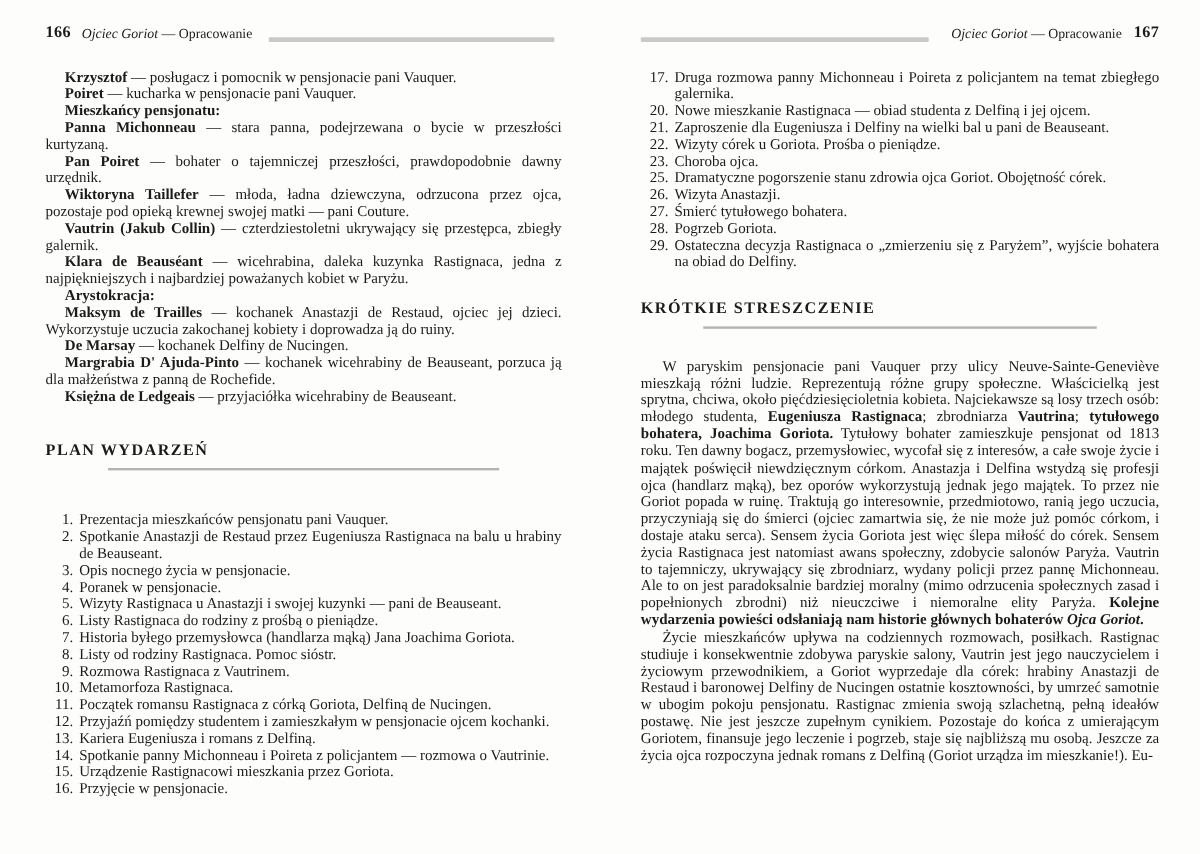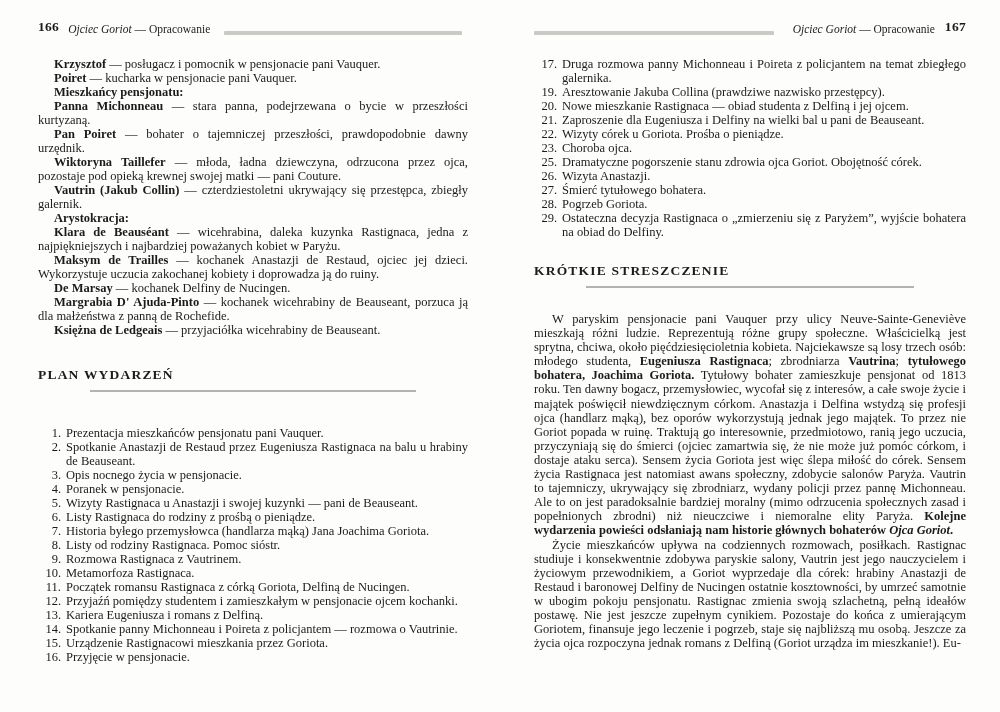--- a/index.html
+++ b/index.html
@@ -74,23 +74,23 @@
         <p class="char"><b>Mieszkańcy pensjonatu:</b> <span></span></p>
 
         <p class="char"><b>Panna Michonneau</b> <span>— stara panna, podejrzewana o bycie w przeszłości kurtyzaną.</span></p>
 
         <p class="char"><b>Pan Poiret</b> <span>— bohater o tajemniczej przeszłości, prawdopodobnie dawny urzędnik.</span></p>
 
         <p class="char"><b>Wiktoryna Taillefer</b> <span>— młoda, ładna dziewczyna, odrzucona przez ojca, pozostaje pod opieką krewnej swojej matki — pani Couture.</span></p>
 
         <p class="char"><b>Vautrin (Jakub Collin)</b> <span>— czterdziestoletni ukrywający się przestępca, zbiegły galernik.</span></p>
 
+        <p class="char"><b>Klara de Beauséant</b> <span>— wicehrabina, daleka kuzynka Rastignaca, jedna z najpiękniejszych i najbardziej poważanych kobiet w Paryżu.</span></p>
+
         <p class="char"><b>Arystokracja:</b> <span></span></p>
-
-        <p class="char"><b>Klara de Beauséant</b> <span>— wicehrabina, daleka kuzynka Rastignaca, jedna z najpiękniejszych i najbardziej poważanych kobiet w Paryżu.</span></p>
 
         <p class="char"><b>Maksym de Trailles</b> <span>— kochanek Anastazji de Restaud, ojciec jej dzieci. Wykorzystuje uczucia zakochanej kobiety i doprowadza ją do ruiny.</span></p>
 
         <p class="char"><b>De Marsay</b> <span>— kochanek Delfiny de Nucingen.</span></p>
 
         <p class="char"><b>Margrabia D' Ajuda-Pinto</b> <span>— kochanek wicehrabiny de Beauseant, porzuca ją dla małżeństwa z panną de Rochefide.</span></p>
 
         <p class="char"><b>Księżna de Ledgeais</b> <span>— przyjaciółka wicehrabiny de Beauseant.</span></p>
       </div>
 
@@ -191,24 +191,20 @@
     </div>
 
     <div class="events">
 
         <div class="event">
           <span class="num">17.</span>
           <span class="etext">Druga rozmowa panny Michonneau i Poireta z policjantem na temat zbiegłego galernika.</span>
         </div>
 
 
-        <div class="event">
-          <span class="num">19.</span>
-          <span class="etext">Aresztowanie Jakuba Collina (prawdziwe nazwisko przestępcy).</span>
-        </div>
 
         <div class="event">
           <span class="num">20.</span>
           <span class="etext">Nowe mieszkanie Rastignaca — obiad studenta z Delfiną i jej ojcem.</span>
         </div>
 
         <div class="event">
           <span class="num">21.</span>
           <span class="etext">Zaproszenie dla Eugeniusza i Delfiny na wielki bal u pani de Beauseant.</span>
         </div>

